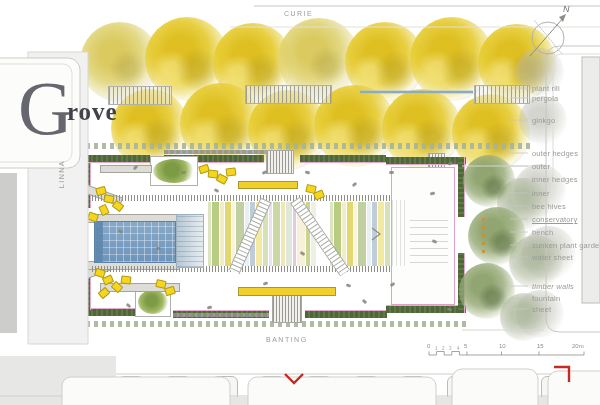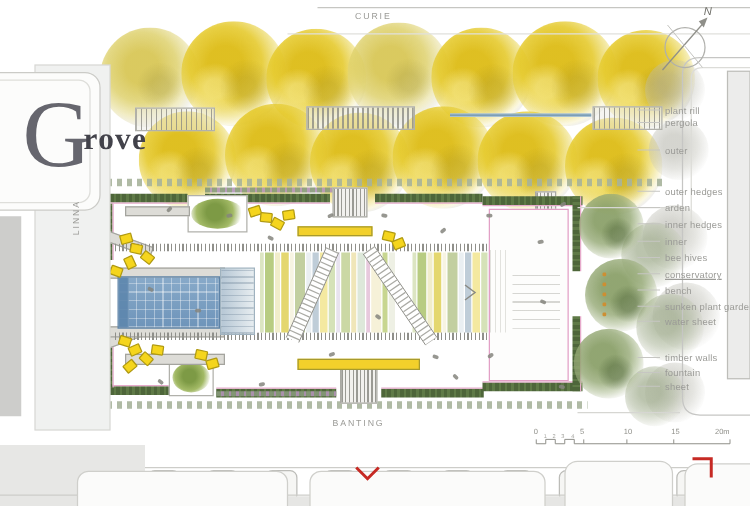--- a/index.html
+++ b/index.html
@@ -368,31 +368,31 @@
     <div class="street" style="left:266px;top:336px">BANTING</div>
     <div class="street vert" style="left:58px;top:160px;position:absolute">LINNA</div>
 
     <div class="title" style="left:18px;top:70px"><span class="big">G</span><span class="rest">rove</span></div>
 
     <div class="north-n" style="left:563px;top:4px">N</div>
 
     <div id="legendlayer">
         <div class="legend-label" style="top: 84px;">plant rill</div>
         <div class="legend-label" style="top: 94px;">pergola</div>
-        <div class="legend-label" style="top: 116px;">outer</div>
+        <div class="legend-label" style="top: 116px;">ginkgo</div>
         <div class="legend-label" style="top: 149px;">outer hedges</div>
-        <div class="legend-label" style="top: 162px;">arden</div>
+        <div class="legend-label" style="top: 162px;">outer</div>
         <div class="legend-label" style="top: 175px;">inner hedges</div>
         <div class="legend-label" style="top: 189px;">inner</div>
         <div class="legend-label" style="top: 202px;">bee hives</div>
         <div class="legend-label" style="top: 215px; text-decoration: underline;">conservatory</div>
         <div class="legend-label" style="top: 228px;">bench</div>
         <div class="legend-label" style="top: 241px;">sunken plant garden</div>
         <div class="legend-label" style="top: 253px;">water sheet</div>
-        <div class="legend-label" style="top: 282px;">timber walls</div>
+        <div class="legend-label" style="top: 282px; font-style: italic;">timber walls</div>
         <div class="legend-label" style="top: 294px;">fountain</div>
         <div class="legend-label" style="top: 305px;">sheet</div>
       </div>
     <div id="scalelabels">
         <div class="scale-label" style="left: 427px; top: 343px;">0</div>
         <div class="scale-label" style="left: 464px; top: 343px;">5</div>
         <div class="scale-label" style="left: 499px; top: 343px;">10</div>
         <div class="scale-label" style="left: 537px; top: 343px;">15</div>
         <div class="scale-label" style="left: 572px; top: 343px;">20m</div>
         <div class="scale-label minor" style="left: 435px; top: 346px;">1</div>

